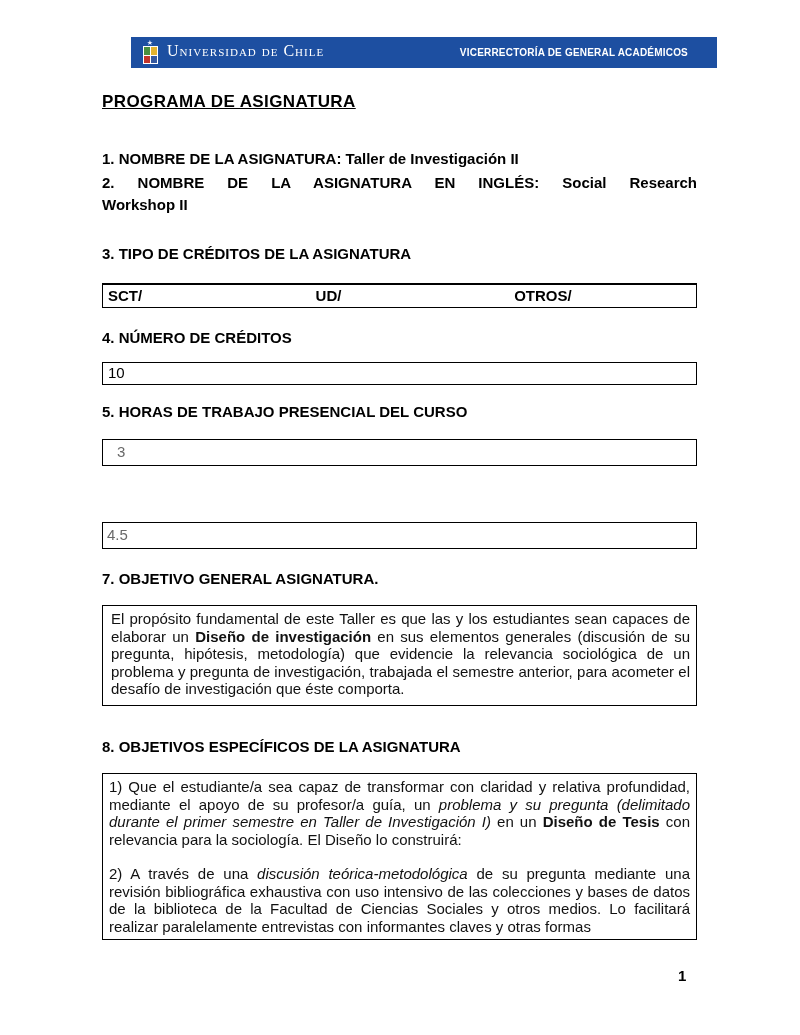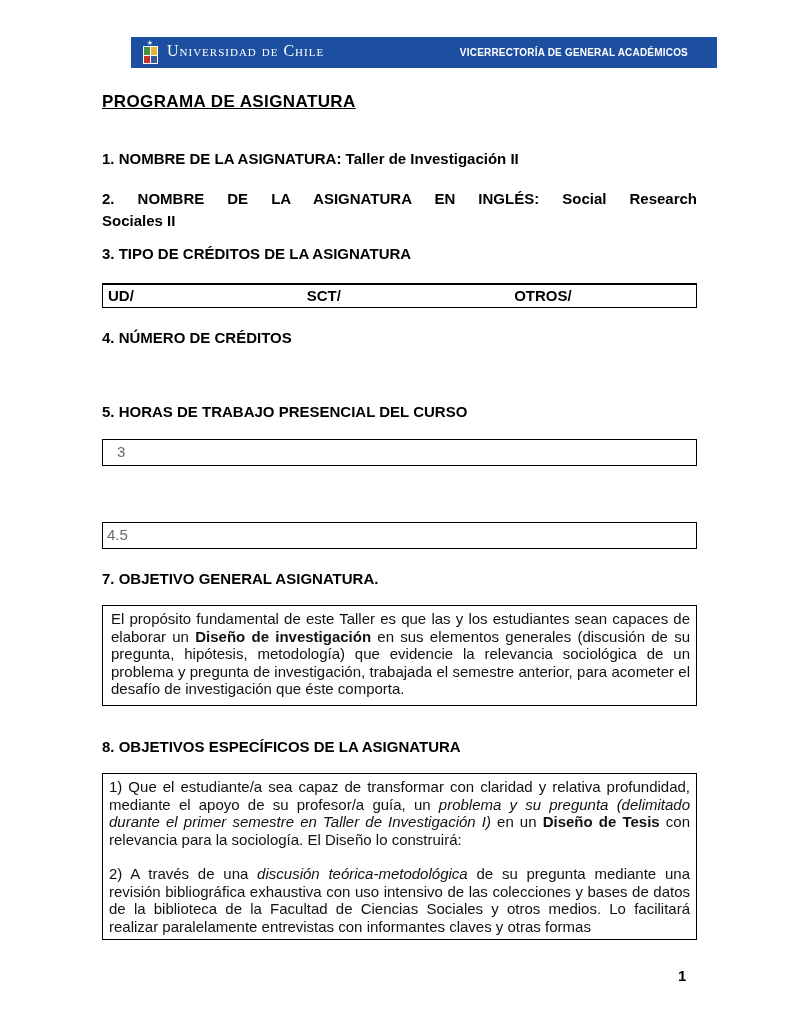--- a/index.html
+++ b/index.html
@@ -40,21 +40,21 @@
   }
 
   
   .doc-title{
     position:absolute;left:102px;top:92px;width:595px;
     text-align:left;font-size:17px;font-weight:bold;letter-spacing:.4px;
     text-decoration:underline;color:#000;
   }
   .h{position:absolute;left:102px;width:595px;font-size:15px;font-weight:bold;color:#000;line-height:22px;}
   .h1{top:148px;}
-  .h2{top:188px;text-align:justify;}
+  .h2{top:172px;text-align:justify;}
   .h2-l1{text-align:justify;text-align-last:justify;}
   .h3{top:243px;}
   .h4{top:327px;}
   .h5{top:401px;}
   .h6{top:486px;}
   .h7{top:568px;}
   .h8{top:736px;}
 
   .box{
     position:absolute;left:102px;width:595px;box-sizing:border-box;
@@ -103,31 +103,32 @@
     <div class="university-name">Universidad de Chile</div>
     <div class="vice-text">VICERRECTORÍA DE GENERAL ACADÉMICOS</div>
   </div>
 
   <div class="doc-title">PROGRAMA DE ASIGNATURA</div>
 
   <div class="h h1">1. NOMBRE DE LA ASIGNATURA: Taller de Investigación II</div>
 
   <div class="h h2">
     <div class="h2-l1">2. NOMBRE DE LA ASIGNATURA EN INGLÉS: Social Research</div>
-    <div>Sociales II</div>
+    <div>Workshop II</div>
   </div>
 
   <div class="h h3">3. TIPO DE CRÉDITOS DE LA ASIGNATURA</div>
   <div class="box sct-table">
+    <div class="sct-cell sct-c1">SCT/</div>
     <div class="sct-cell sct-c2">UD/</div>
-    <div class="sct-cell sct-c1">SCT/</div>
     <div class="sct-cell sct-c3">OTROS/</div>
   </div>
 
   <div class="h h4">4. NÚMERO DE CRÉDITOS</div>
+  <div class="box box-value box-10">10</div>
 
   <div class="h h5">5. HORAS DE TRABAJO PRESENCIAL DEL CURSO</div>
   <div class="box box-value box-3">3</div>
 
   <div class="box box-value box-45">4.5</div>
 
   <div class="h h7">7. OBJETIVO GENERAL ASIGNATURA.</div>
   <div class="box box-para box-7">
     <p class="para"><span>El propósito fundamental de este Taller es que las y los estudiantes sean capaces de elaborar un </span><span style="font-weight: bold;">Diseño de investigación</span><span> en sus elementos generales (discusión de su pregunta, hipótesis, metodología) que evidencie la relevancia sociológica de un problema y pregunta de investigación, trabajada el semestre anterior, para acometer el desafío de investigación que éste comporta.</span></p>
   </div>

